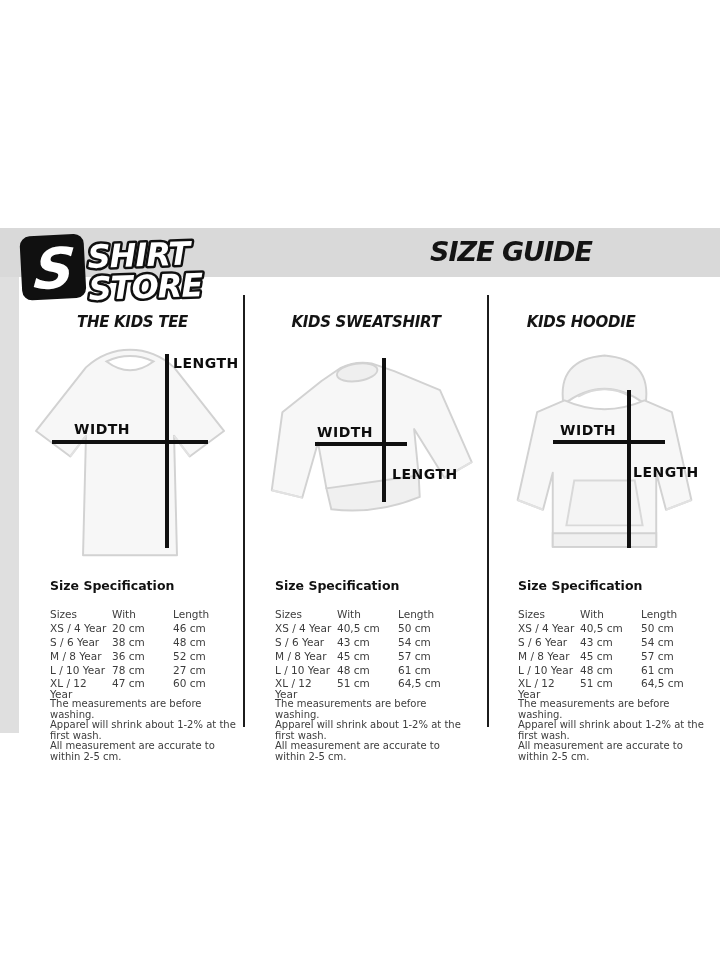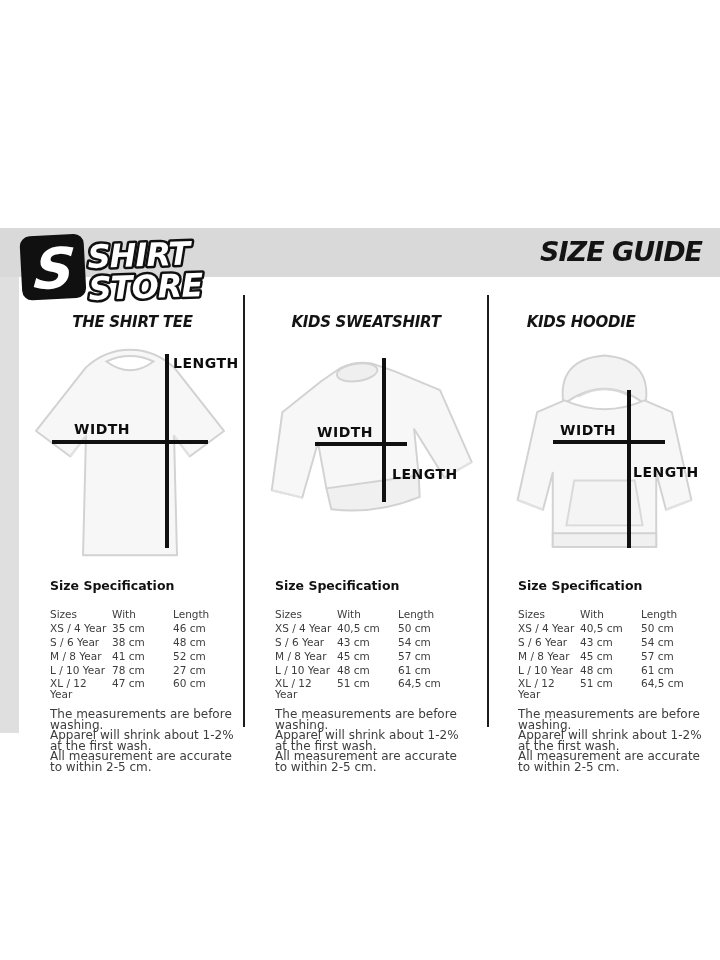--- a/index.html
+++ b/index.html
@@ -1,32 +1,32 @@
 <!DOCTYPE html>
 <html><head>
 <meta charset="utf-8">
 <style>
   html,body{margin:0;padding:0;background:#ffffff;}
   #page{position:relative;width:720px;height:960px;background:#ffffff;overflow:hidden;
         font-family:"DejaVu Sans","Liberation Sans",sans-serif;color:#1a1a1a;}
   .abs{position:absolute;}
   .band{left:0;top:228px;width:720px;height:49px;background:#d9d9d9;}
   .left-strip{left:0;top:277px;width:19px;height:456px;background:#dfdfdf;}
-  .size-guide{left:430px;top:236px;width:272px;text-align:right;
+  .size-guide{left:430px;top:236px;width:272px;
               font-style:italic;font-weight:bold;font-size:27px;letter-spacing:-1px;color:#141414;}
   .col-title{top:313px;text-align:center;font-style:italic;font-weight:bold;
              font-size:15px;letter-spacing:-0.3px;color:#141414;}
   .divider{top:295px;width:2px;height:432px;background:#1c1c1c;}
   .mline{background:#101010;}
   .mlabel{font-weight:bold;font-size:14px;letter-spacing:0.5px;color:#0d0d0d;}
   .spec{width:190px;top:578px;}
   .spec-heading{font-weight:bold;font-size:12.5px;color:#111;margin-bottom:4px;}
   .spec-grid{display:grid;grid-template-columns:62px 61px 1fr;row-gap:3.4px;
              font-size:10.5px;color:#3d3d3d;line-height:10.5px;margin-top:16px;}
-  .notes{margin-top:10px;font-size:12px;line-height:10.5px;color:#3d3d3d;}
+  .notes{font-size:10px;line-height:10.5px;color:#3d3d3d;}
   .garment{position:absolute;}
   svg{display:block;overflow:visible;}
 </style>
 </head>
 <body>
 
 <div id="page">
 
   <div class="abs band"></div>
   <div class="abs left-strip"></div>
@@ -44,21 +44,21 @@
         <text x="72" y="70" font-size="32" letter-spacing="-1">STORE</text>
       </g>
     </svg>
   </div>
 
   <div class="abs size-guide">SIZE GUIDE</div>
 
   <div class="abs divider" style="left:243px;"></div>
   <div class="abs divider" style="left:487px;"></div>
 
-  <div class="abs col-title" style="left:22px;width:221px;">THE SHIRT TEE</div>
+  <div class="abs col-title" style="left:22px;width:221px;">THE KIDS TEE</div>
   <div class="abs col-title" style="left:245px;width:242px;">KIDS SWEATSHIRT</div>
   <div class="abs col-title" style="left:489px;width:184px;">KIDS HOODIE</div>
 
   <div class="garment" style="left:28px;top:338px;">
     <svg width="205" height="230" viewBox="0 0 205 235">
       <path d="M57,30 Q77,12 102,12 Q127,12 147,30 L198,95 L163,121 L147,100 L150,222 L54,222 L57,100 L41,121 L6,95 Z" fill="#f7f7f7" stroke="#d2d2d2" stroke-width="2" stroke-linejoin="round"></path>
       <path d="M78,24 Q102,42 126,24 Q102,13 78,24 Z" fill="#ffffff" stroke="#d2d2d2" stroke-width="2"></path>
       <path d="M147,100 L163,121 M57,100 L41,121" stroke="#e2e2e2" stroke-width="2" fill="none"></path>
     </svg>
   </div>
@@ -95,27 +95,27 @@
   <div class="abs mlabel" style="left:560px;top:422px;">WIDTH</div>
   <div class="abs mlabel" style="left:633px;top:464px;">LENGTH</div>
 
   <div class="abs spec" style="left:50px;">
     <div class="spec-heading">Size Specification</div>
     <div class="spec-grid">
       <span>Sizes</span>
       <span>With</span>
       <span>Length</span>
       <span>XS / 4 Year</span>
-      <span>35 cm</span>
+      <span>20 cm</span>
       <span>46 cm</span>
       <span>S / 6 Year</span>
       <span>38 cm</span>
       <span>48 cm</span>
       <span>M / 8 Year</span>
-      <span>41 cm</span>
+      <span>36 cm</span>
       <span>52 cm</span>
       <span>L / 10 Year</span>
       <span>78 cm</span>
       <span>27 cm</span>
       <span>XL / 12 Year</span>
       <span>47 cm</span>
       <span>60 cm</span>
     </div>
     <div class="notes">
       <div>The measurements are before washing.</div>

